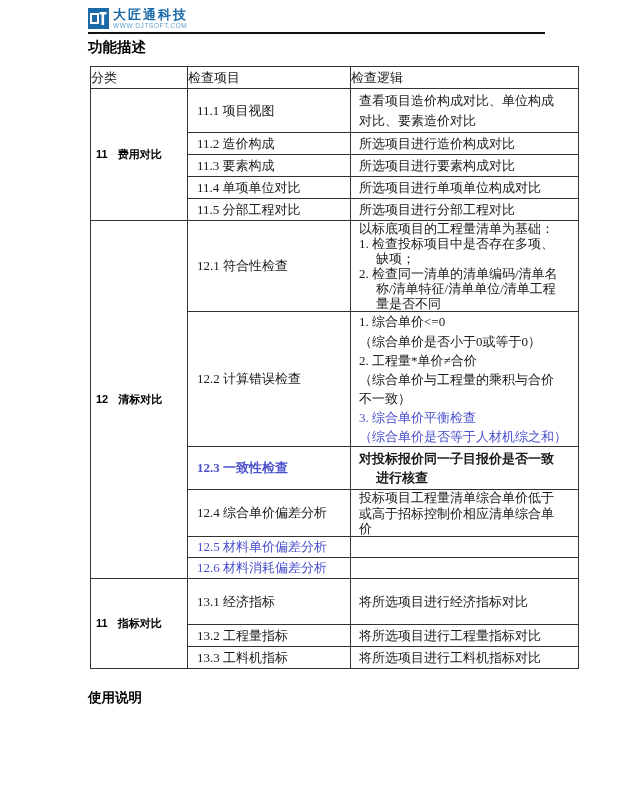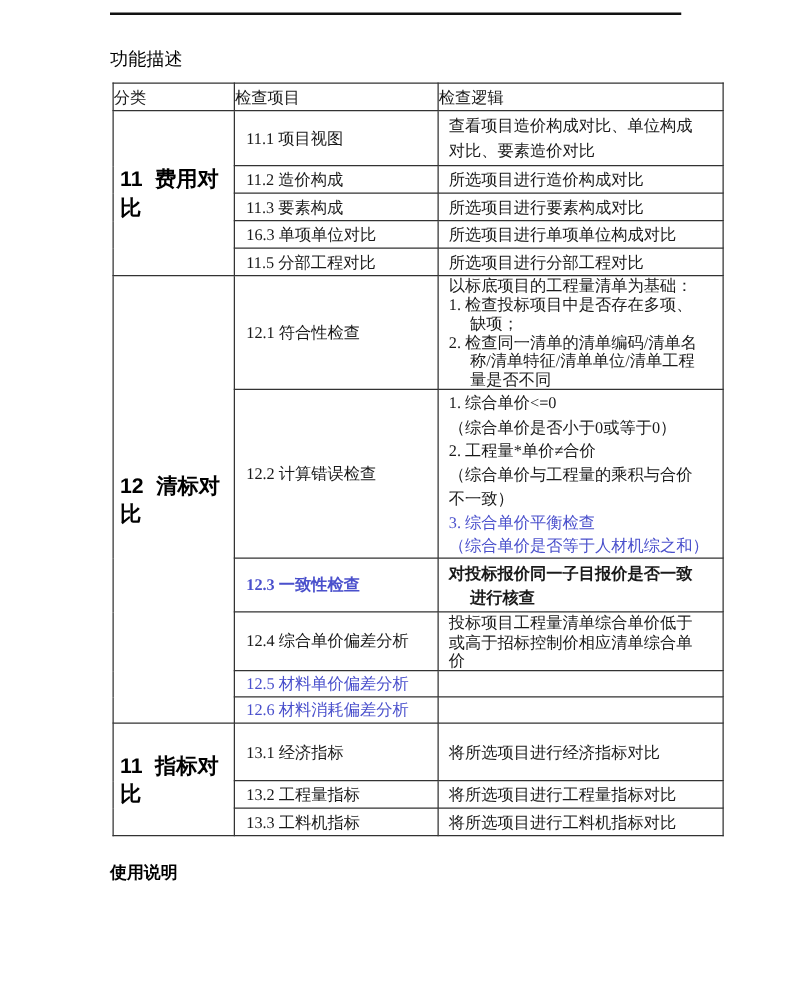--- a/index.html
+++ b/index.html
@@ -30,36 +30,36 @@
   }
   .logo-sub{
     font-family:"Liberation Sans","DejaVu Sans",sans-serif;
     font-size:6.5px;line-height:8px;color:var(--brand-light);letter-spacing:0.6px;
   }
   .header-rule{margin-top:2px;border-top:2px solid #111;width:457px;height:0;}
 
   .func-title{
     position:absolute;left:88px;top:38px;margin:0;
     font-family:"Liberation Sans","DejaVu Sans",sans-serif;
-    font-weight:normal;font-size:14.5px;color:#000;
+    font-weight:bold;font-size:14.5px;color:#000;
   }
 
   
   table.feature{
     position:absolute;left:90px;top:66px;width:488px;
     border-collapse:collapse;table-layout:fixed;
     font-size:13px;color:var(--ink);
   }
   .feature th,.feature td{border:1px solid var(--border);padding:0;vertical-align:middle;}
   .feature th{
     font-weight:normal;text-align:left;height:22px;font-size:13px;
   }
   td.cat{
     font-family:"Liberation Sans","DejaVu Sans",sans-serif;
-    font-weight:bold;font-size:17px;padding-left:5px;
+    font-weight:bold;font-size:11px;padding-left:5px;
     vertical-align:middle;color:#000;
   }
   td.cat .num{margin-right:10px;}
   td.item{padding-left:9px;padding-right:3px;}
   td.logic{padding-left:8px;padding-right:13px;line-height:1.5;}
   td.logic .line{line-height:inherit;}
   td.lh-tight{line-height:1.16;}
   td.lh-mid{line-height:1.47;}
   .hang{padding-left:17px;text-indent:-17px;}
   .blue{color:var(--link-blue);}
@@ -79,20 +79,34 @@
     position:absolute;left:90px;top:716px;width:484px;margin:0;
     font-size:13.5px;line-height:33px;color:var(--ink);
   }
 </style>
 </head>
 <body>
 
 <div class="page">
 
   <header class="doc-header">
+    <div class="logo">
+      <span class="logo-icon">
+        <svg width="21" height="21" viewBox="0 0 21 21" aria-hidden="true">
+          <rect width="21" height="21" fill="#1b6aa8"></rect>
+          <rect x="3" y="6" width="7" height="9" fill="none" stroke="#ffffff" stroke-width="2"></rect>
+          <rect x="11.5" y="4" width="7" height="2.5" fill="#ffffff"></rect>
+          <rect x="13.5" y="4" width="2.6" height="13" fill="#ffffff"></rect>
+        </svg>
+      </span>
+      <span class="logo-text-wrap">
+        <span class="logo-title">大匠通科技</span>
+        <span class="logo-sub">WWW.DJTSOFT.COM</span>
+      </span>
+    </div>
     <div class="header-rule"></div>
   </header>
 
   <h1 class="func-title">功能描述</h1>
 
   <table class="feature">
     <colgroup>
       <col style="width:97px">
         <col style="width:163px">
         <col style="width:228px">
@@ -114,21 +128,21 @@
       </tr>
       <tr class="h22">
         <td class="item">11.2 造价构成</td>
         <td class="logic">所选项目进行造价构成对比</td>
       </tr>
       <tr class="h22">
         <td class="item">11.3 要素构成</td>
         <td class="logic">所选项目进行要素构成对比</td>
       </tr>
       <tr class="h22">
-        <td class="item">16.3 单项单位对比</td>
+        <td class="item">11.4 单项单位对比</td>
         <td class="logic">所选项目进行单项单位构成对比</td>
       </tr>
       <tr class="h22">
         <td class="item">11.5 分部工程对比</td>
         <td class="logic">所选项目进行分部工程对比</td>
       </tr>
 
       <tr class="h90">
         <td class="cat" rowspan="6">
           <span class="num">12</span><span>清标对比</span>

